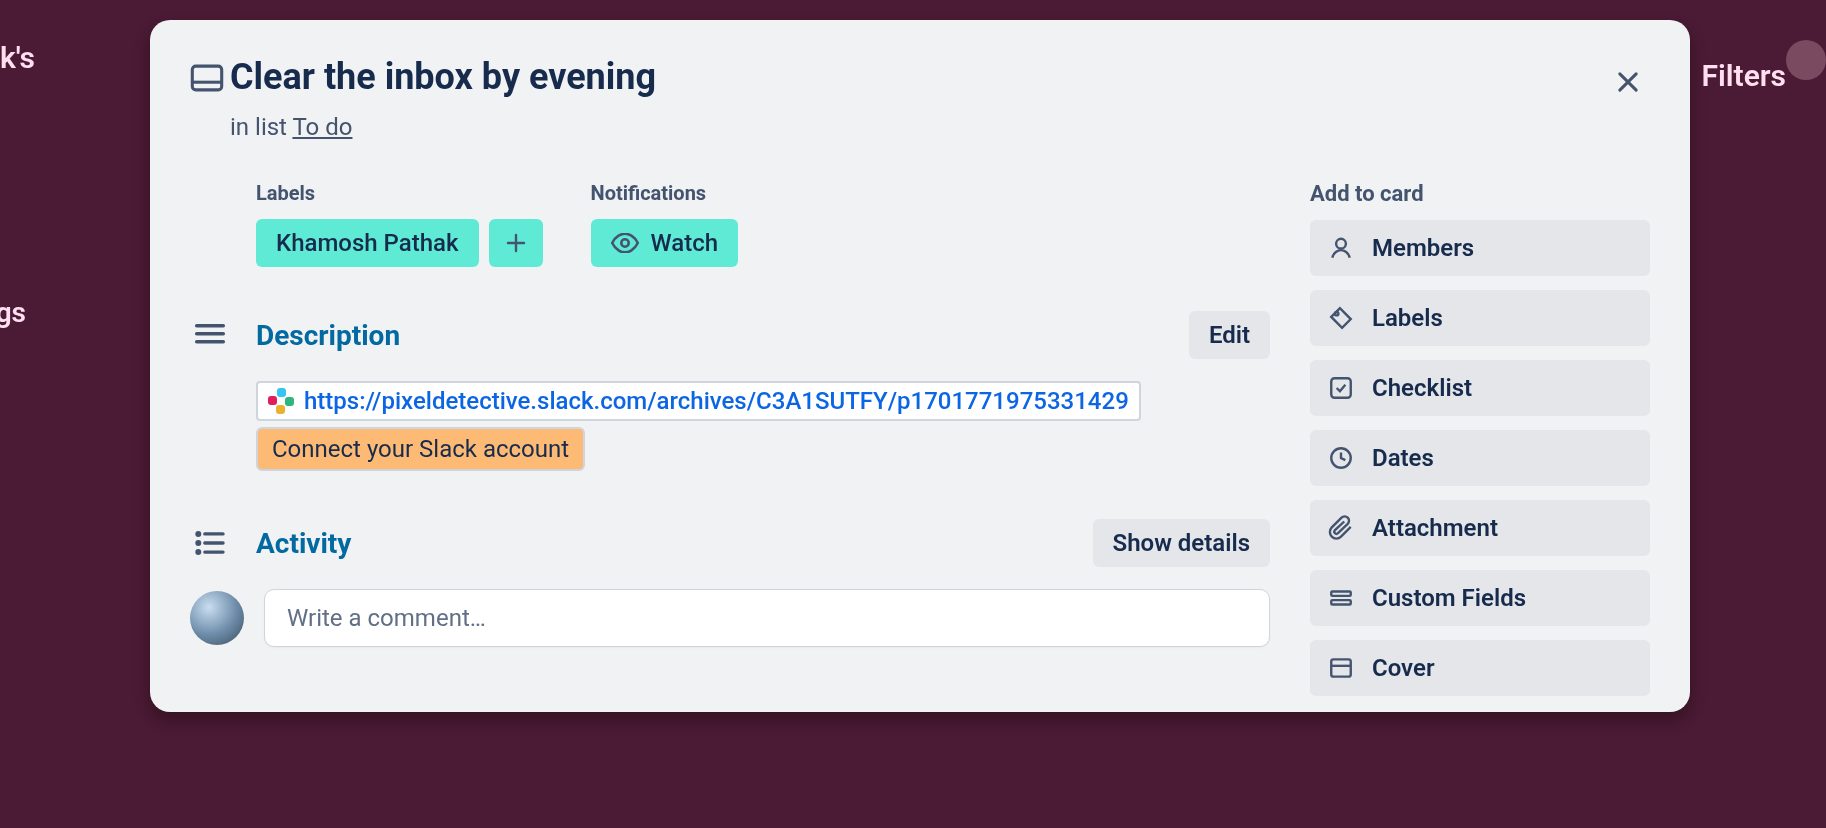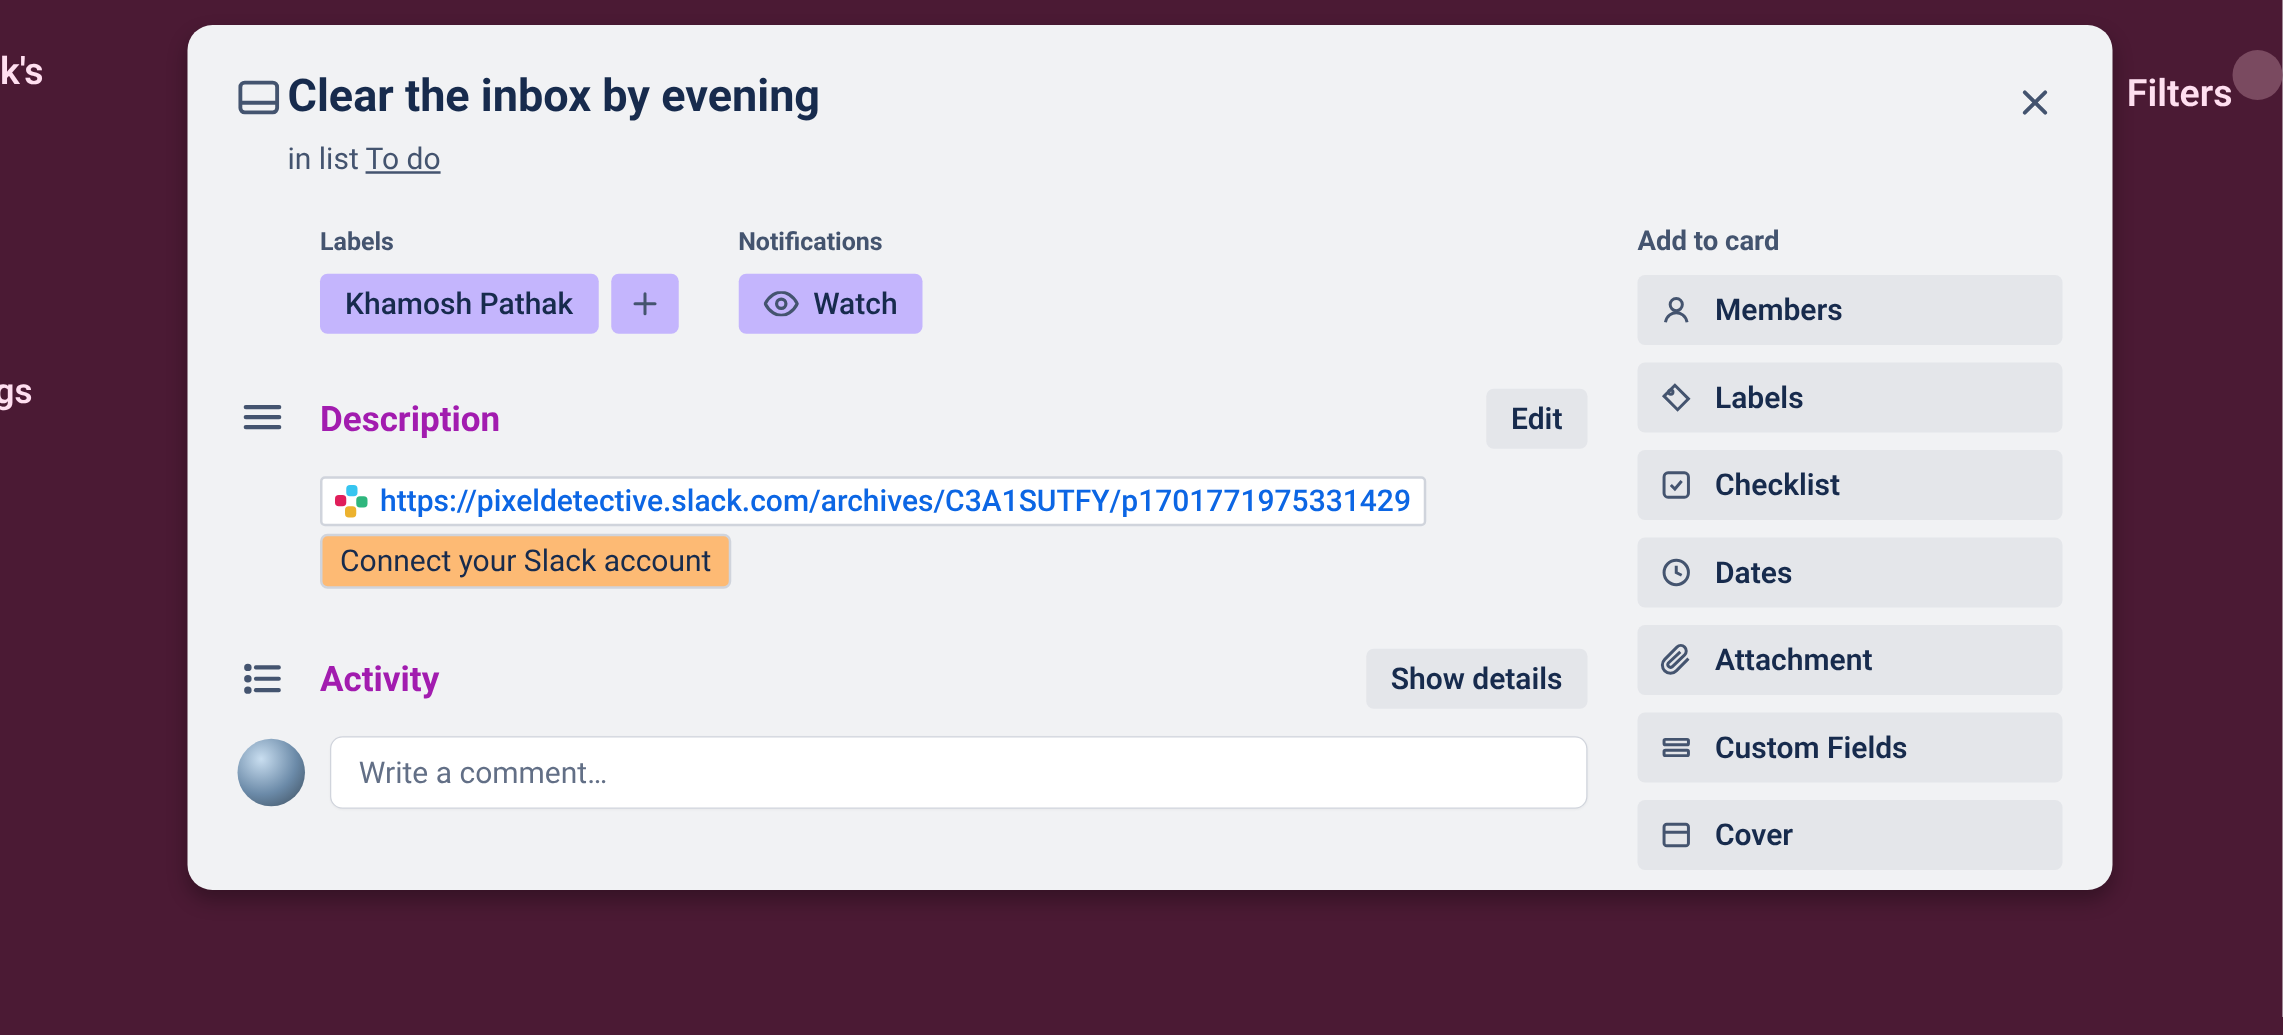--- a/index.html
+++ b/index.html
@@ -38,29 +38,29 @@
   .close-btn { width:44px; height:44px; display:flex; align-items:center; justify-content:center; border-radius:6px; cursor:pointer; margin-left:auto; margin-top:4px; }
 
   .content-row { display:flex; margin-top:40px; }
   .main-col { flex:1; padding-left:66px; padding-right:40px; }
   .side-col { flex:0 0 340px; }
 
   .meta-row { display:flex; gap:48px; }
   .meta-block .meta-title { font-size:20px; font-weight:700; color:#44546f; margin-bottom:14px; }
   .chips { display:flex; gap:10px; }
   .chip {
-    background:#c4b5fd; color:#172b4d; font-size:24px; font-weight:500;
+    background:#5eead4; color:#172b4d; font-size:24px; font-weight:500;
     padding:10px 20px; border-radius:6px; display:flex; align-items:center; gap:12px; cursor:pointer;
   }
   .chip.square { width:54px; justify-content:center; padding:10px 0; }
 
   .section { margin-top:44px; }
   .section-head { display:flex; align-items:center; gap:24px; }
   .section-icon { flex:0 0 40px; margin-left:-66px; margin-right:2px; display:flex; justify-content:center; }
-  .section-title { font-size:28px; font-weight:700; color:#a21caf; }
+  .section-title { font-size:28px; font-weight:700; color:#0369a1; }
   .section-action {
     margin-left:auto; background:#e4e6ea; color:#172b4d; font-size:24px; font-weight:600;
     padding:10px 20px; border-radius:6px; cursor:pointer;
   }
 
   .desc-body { margin-top:22px; }
   .desc-link-box { display:inline-flex; align-items:center; gap:10px; border:2px solid #d0d4dc; border-radius:4px; padding:4px 10px; background:#fff; }
   .desc-link-box a { color:#0c66e4; font-size:24px; text-decoration:none; font-weight:500; }
   .slack-badge { width:26px; height:26px; position:relative; }
   .slack-badge span { position:absolute; width:9px; height:9px; border-radius:3px; }

